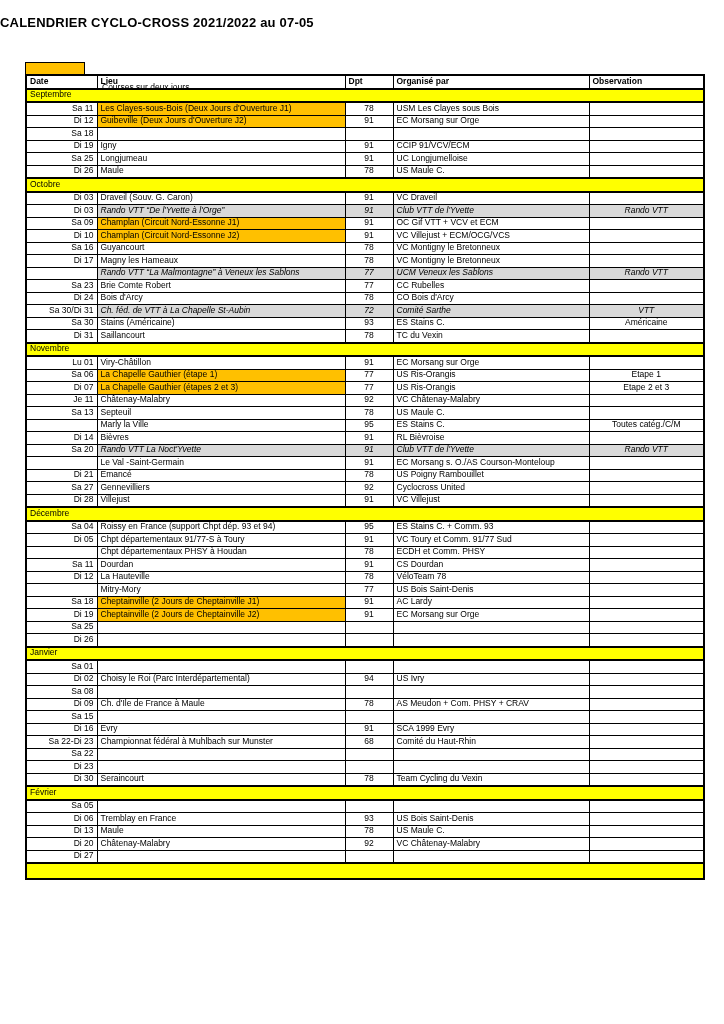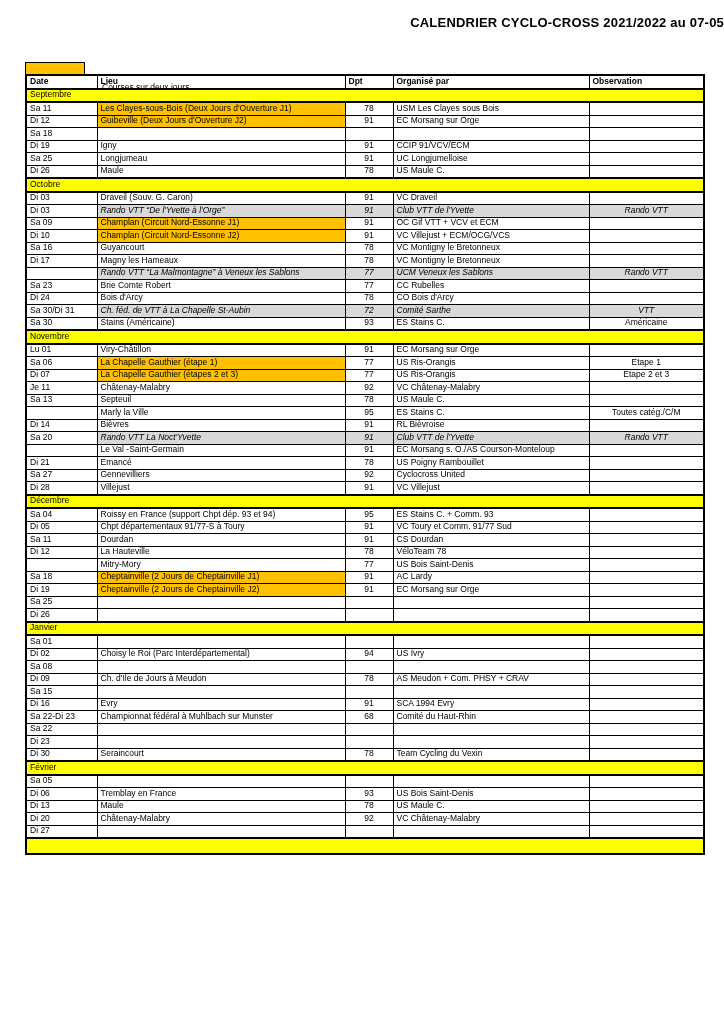--- a/index.html
+++ b/index.html
@@ -14,21 +14,21 @@
     height: 1024px;
     background: #ffffff;
     overflow: hidden;
   }
   .title {
     position: absolute;
     top: 15px;
     left: 0;
     width: 100%;
     margin: 0;
-    text-align: right;
+    text-align: left;
     font-size: 13px;
     font-weight: bold;
     color: #000;
     letter-spacing: 0.2px;
   }
   .legend {
     position: absolute;
     top: 46px;
     left: 25px;
     display: flex;
@@ -66,21 +66,21 @@
     white-space: nowrap;
     line-height: 1.15;
     vertical-align: middle;
   }
   table.cal thead th {
     font-weight: bold;
     border-bottom: 2px solid #000;
     text-align: left;
     margin-left: 6px;
   }
-  th.c-date, td.c-date { text-align: left; }
+  th.c-date, td.c-date { text-align: right; }
   th.c-dpt,  td.c-dpt  { text-align: center; }
   th.c-obs,  td.c-obs  { text-align: center; }
   td.c-lieu, td.c-org  { text-align: left; }
   tr.month-row td {
     background: var(--month, #FFFF00);
     font-weight: normal;
     text-align: left;
     border-top: 2px solid #000;
     border-bottom: 2px solid #000;
   }
@@ -246,20 +246,27 @@
           <td class="c-org">Comité Sarthe</td>
           <td class="c-obs">VTT</td>
         </tr>
         <tr>
           <td class="c-date">Sa 30</td>
           <td class="c-lieu">Stains (Américaine)</td>
           <td class="c-dpt">93</td>
           <td class="c-org">ES Stains C.</td>
           <td class="c-obs">Américaine</td>
         </tr>
+        <tr>
+          <td class="c-date">Di 31</td>
+          <td class="c-lieu">Saillancourt</td>
+          <td class="c-dpt">78</td>
+          <td class="c-org">TC du Vexin</td>
+          <td class="c-obs"></td>
+        </tr>
         <tr class="month-row">
           <td colspan="5">Novembre</td>
         </tr>
         <tr>
           <td class="c-date">Lu 01</td>
           <td class="c-lieu">Viry-Châtillon</td>
           <td class="c-dpt">91</td>
           <td class="c-org">EC Morsang sur Orge</td>
           <td class="c-obs"></td>
         </tr>
@@ -351,20 +358,27 @@
           <td class="c-obs"></td>
         </tr>
         <tr>
           <td class="c-date">Di 05</td>
           <td class="c-lieu">Chpt départementaux 91/77-S à Toury</td>
           <td class="c-dpt">91</td>
           <td class="c-org">VC Toury et Comm. 91/77 Sud</td>
           <td class="c-obs"></td>
         </tr>
         <tr>
+          <td class="c-date"></td>
+          <td class="c-lieu">Chpt départementaux PHSY à Houdan</td>
+          <td class="c-dpt">78</td>
+          <td class="c-org">ECDH et Comm. PHSY</td>
+          <td class="c-obs"></td>
+        </tr>
+        <tr>
           <td class="c-date">Sa 11</td>
           <td class="c-lieu">Dourdan</td>
           <td class="c-dpt">91</td>
           <td class="c-org">CS Dourdan</td>
           <td class="c-obs"></td>
         </tr>
         <tr>
           <td class="c-date">Di 12</td>
           <td class="c-lieu">La Hauteville</td>
           <td class="c-dpt">78</td>
@@ -425,37 +439,37 @@
         </tr>
         <tr>
           <td class="c-date">Sa 08</td>
           <td class="c-lieu"></td>
           <td class="c-dpt"></td>
           <td class="c-org"></td>
           <td class="c-obs"></td>
         </tr>
         <tr>
           <td class="c-date">Di 09</td>
-          <td class="c-lieu">Ch. d'Ile de Jours à  Meudon</td>
+          <td class="c-lieu">Ch. d'Ile de France à  Maule</td>
           <td class="c-dpt">78</td>
           <td class="c-org">AS Meudon + Com. PHSY + CRAV</td>
           <td class="c-obs"></td>
         </tr>
         <tr>
           <td class="c-date">Sa 15</td>
           <td class="c-lieu"></td>
           <td class="c-dpt"></td>
           <td class="c-org"></td>
           <td class="c-obs"></td>
         </tr>
         <tr>
           <td class="c-date">Di 16</td>
           <td class="c-lieu">Evry</td>
           <td class="c-dpt">91</td>
-          <td class="c-org">SCA 1994 Evry</td>
+          <td class="c-org">SCA 1999 Evry</td>
           <td class="c-obs"></td>
         </tr>
         <tr>
           <td class="c-date">Sa 22-Di 23</td>
           <td class="c-lieu">Championnat fédéral à Muhlbach sur Munster</td>
           <td class="c-dpt">68</td>
           <td class="c-org">Comité du Haut-Rhin</td>
           <td class="c-obs"></td>
         </tr>
         <tr>

